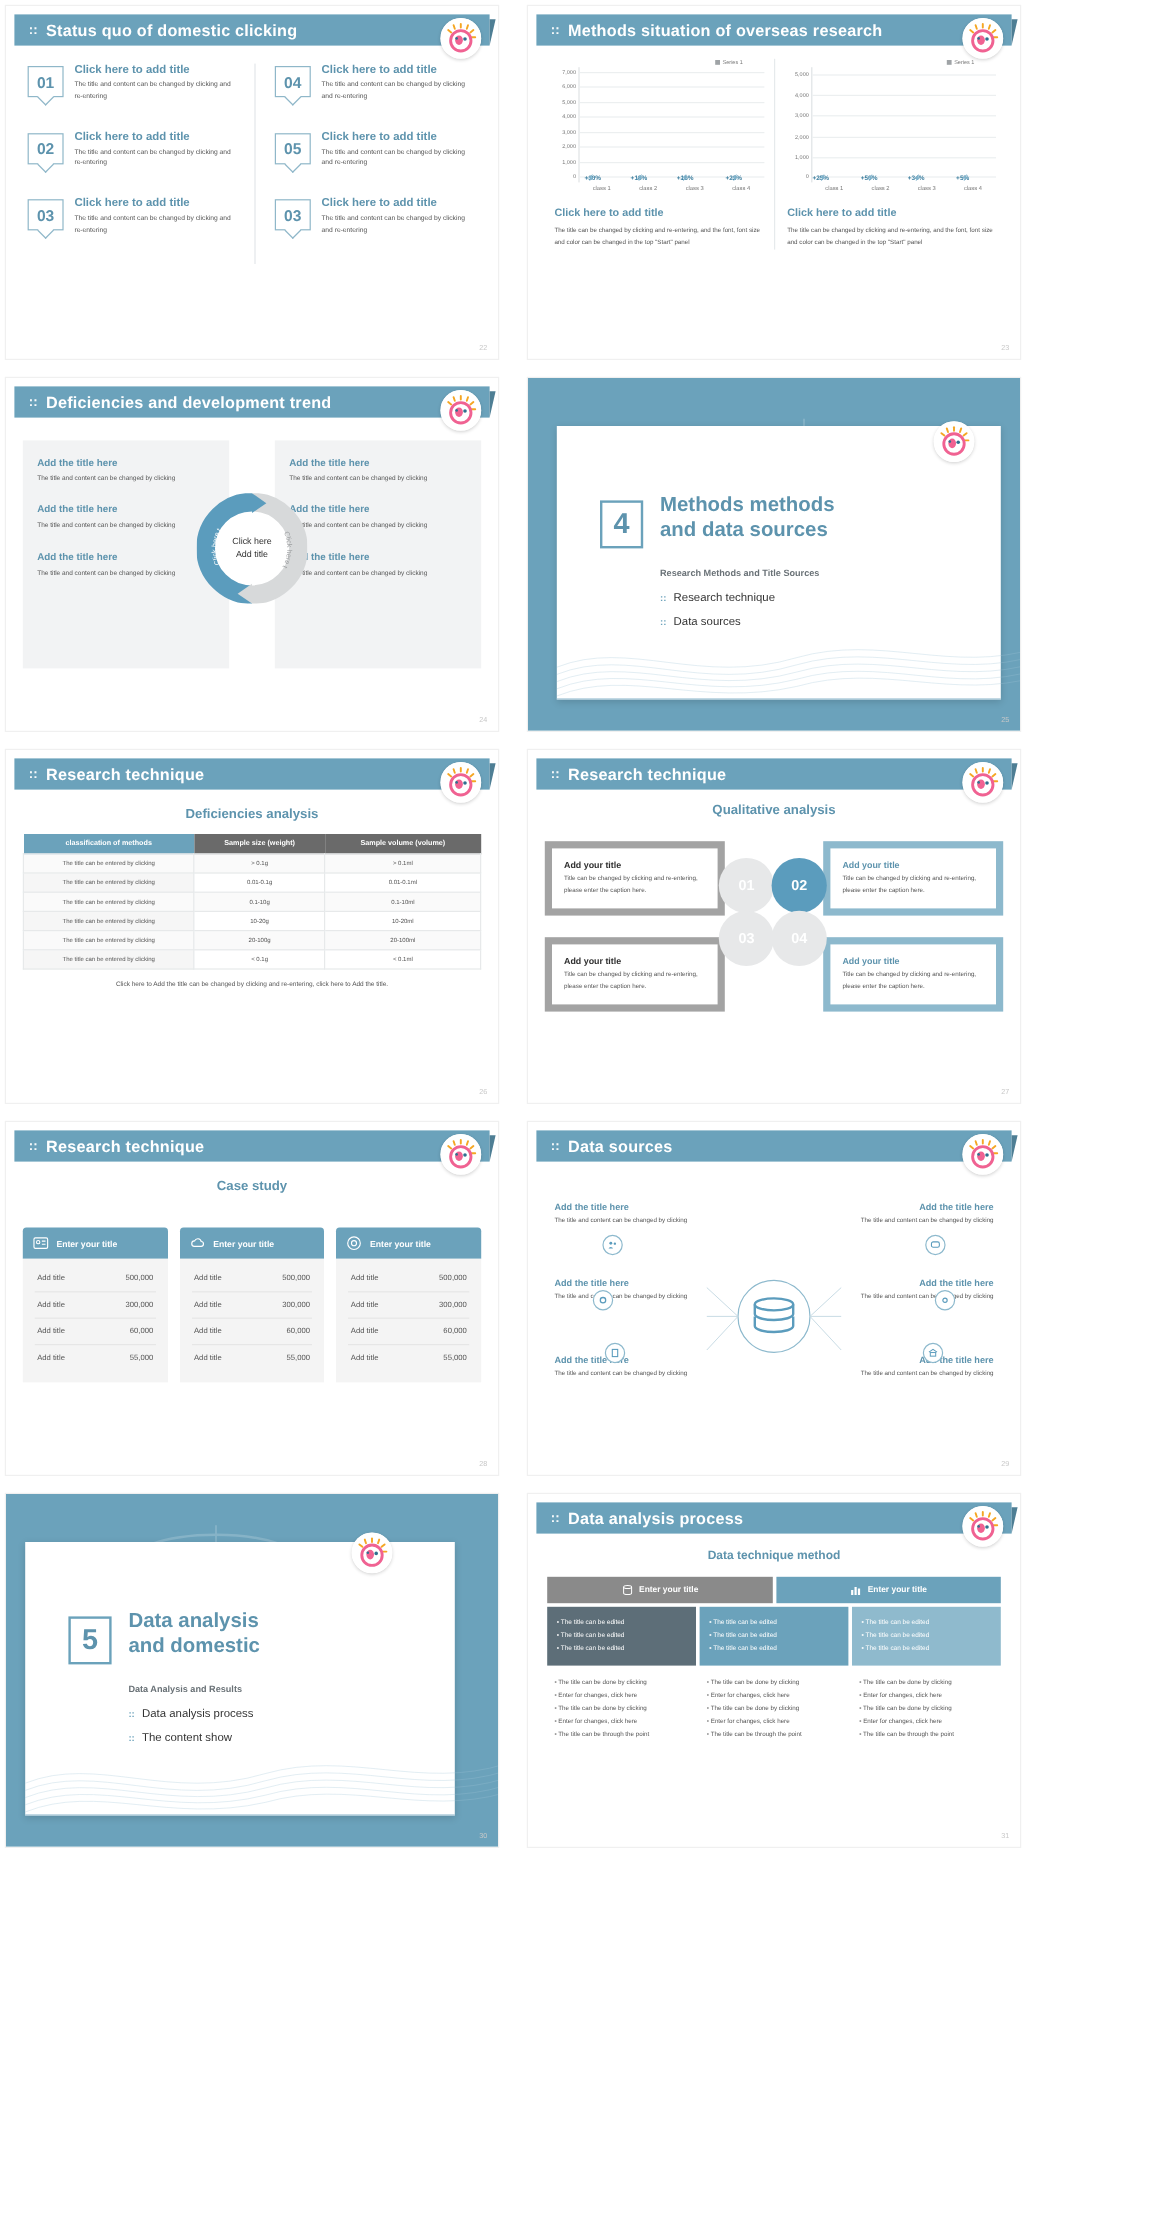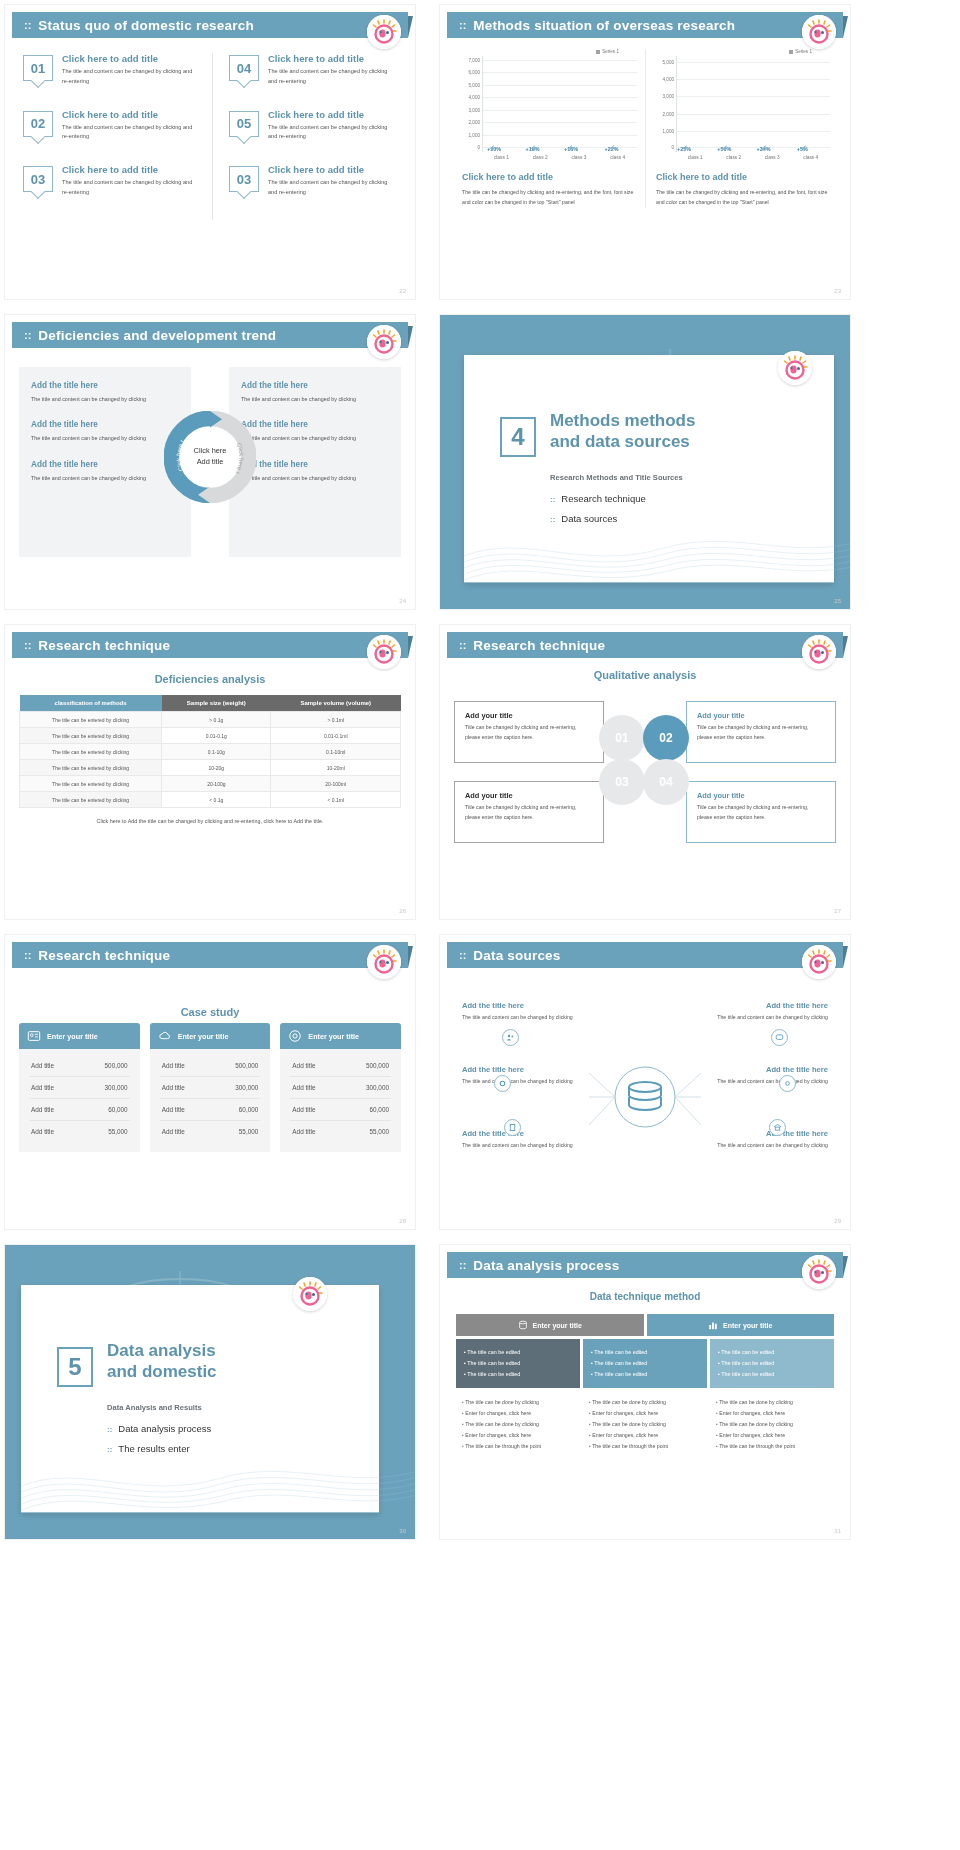--- a/index.html
+++ b/index.html
@@ -126,21 +126,21 @@
   .tbl th:first-child{ background:#6ba2bb; }
   .tbl th+th{ background:#6a6a6a; }
   .tbl td{ font-size:5px; color:#555; text-align:center; padding:4.5px 2px; background:#fff; border:1px solid #e7e9ea;}
   .tbl tr:nth-child(even) td{ background:#fafafa; }
   .tbl td:first-child{ background:#f6f6f6; }
   .tnote{ font-size:5.4px; color:#555; text-align:center; margin:10px 16px 0; }
 
   
   .q{ position:absolute; left:14px; right:14px; top:66px; }
   .qrow{ display:flex; justify-content:space-between; margin-bottom:18px; }
-  .qbox{ width:150px; border:1px solid #a3a3a3; padding:9px 10px; min-height:62px;}
+  .qbox{ width:150px; border:6px solid #a3a3a3; padding:9px 10px; min-height:62px;}
   .qbox.b{ border-color:#8db9cd; }
   .qh{ font-size:7.4px; font-weight:700; color:#2f2f2f; margin-bottom:3px;}
   .qbox.b .qh{ color:#5d93ad;}
   .qp{ font-size:5.2px; color:#555; line-height:1.85;}
   .qcircles{ position:absolute; left:50%; top:14px; transform:translateX(-50%); width:92px;height:104px;}
   .qc{ position:absolute; width:46px;height:46px;border-radius:50%; display:flex;align-items:center;justify-content:center; font-size:12px; font-weight:700;}
   .qc.g{ background:#e7e8e9; color:#fff;}
   .qc.bl{ background:#5b9cbd; color:#fff;}
 
   
@@ -184,21 +184,21 @@
   .dpf li:before{ content:"▪ "; color:#8a8a8a;}
 </style>
 </head>
 <body>
 
 <div class="grid">
 
   <div class="slide">
     <div class="bar">
       <span class="dots">::</span>
-      <span class="btitle">Status quo of domestic research</span>
+      <span class="btitle">Status quo of domestic clicking</span>
     </div>
     <div class="logo">
       <svg viewBox="0 0 34 34">
         <circle cx="17" cy="17" r="17" fill="#fff"></circle>
         <g stroke="#f5a623" stroke-width="1.6" stroke-linecap="round">
           <line x1="17" y1="5" x2="17" y2="8"></line>
             <line x1="23" y1="6" x2="22" y2="9"></line>
           <line x1="27.5" y1="10" x2="25" y2="12"></line>
             <line x1="29" y1="16" x2="26" y2="16"></line>
           <line x1="11" y1="6" x2="12" y2="9"></line>
@@ -668,21 +668,21 @@
             <line x1="29" y1="16" x2="26" y2="16"></line>
           <line x1="11" y1="6" x2="12" y2="9"></line>
             <line x1="6.5" y1="10" x2="9" y2="12"></line>
           </g>
         <circle cx="17" cy="19" r="8.5" fill="none" stroke="#f06292" stroke-width="2.4"></circle>
         <ellipse cx="15.5" cy="18.5" rx="3.2" ry="4" fill="#f06292"></ellipse>
         <circle cx="20.5" cy="17.5" r="1.5" fill="#2f6f8f"></circle>
           <circle cx="13.5" cy="17" r="1.1" fill="#2f6f8f"></circle>
         </svg>
     </div>
-    <div class="ctitle" style="margin-top:71px">Case study</div>
+    <div class="ctitle" style="margin-top:48px">Case study</div>
     <div class="cs">
       <div class="cscol">
         <div class="cshead">
           <svg class="ic" viewBox="0 0 16 16">
               <rect x="1.5" y="3" width="13" height="10" rx="1.3" fill="none" stroke="#fff" stroke-width="1.1"></rect>
               <circle cx="5.5" cy="7" r="1.6" fill="none" stroke="#fff" stroke-width="1"></circle>
               <line x1="9" y1="6" x2="12.5" y2="6" stroke="#fff" stroke-width="1"></line>
               <line x1="9" y1="9" x2="12.5" y2="9" stroke="#fff" stroke-width="1"></line>
             </svg>
           <span>Enter your title</span>
@@ -882,21 +882,21 @@
         </g>
       </svg>
       <div class="secnum">5</div>
       <div class="sech">
         <div>Data analysis</div>
         <div>and domestic</div>
       </div>
       <div class="secsub">Data Analysis and Results</div>
       <div class="secli">
         <div><b>::</b><span>Data analysis process</span></div>
-        <div><b>::</b><span>The results enter</span></div>
+        <div><b>::</b><span>The content show</span></div>
       </div>
     </div>
     <div class="logo" style="top:32px;right:88px">
       <svg viewBox="0 0 34 34">
           <circle cx="17" cy="17" r="17" fill="#fff"></circle>
         <g stroke="#f5a623" stroke-width="1.6" stroke-linecap="round">
           <line x1="17" y1="5" x2="17" y2="8"></line>
             <line x1="23" y1="6" x2="22" y2="9"></line>
           <line x1="27.5" y1="10" x2="25" y2="12"></line>
             <line x1="29" y1="16" x2="26" y2="16"></line>

